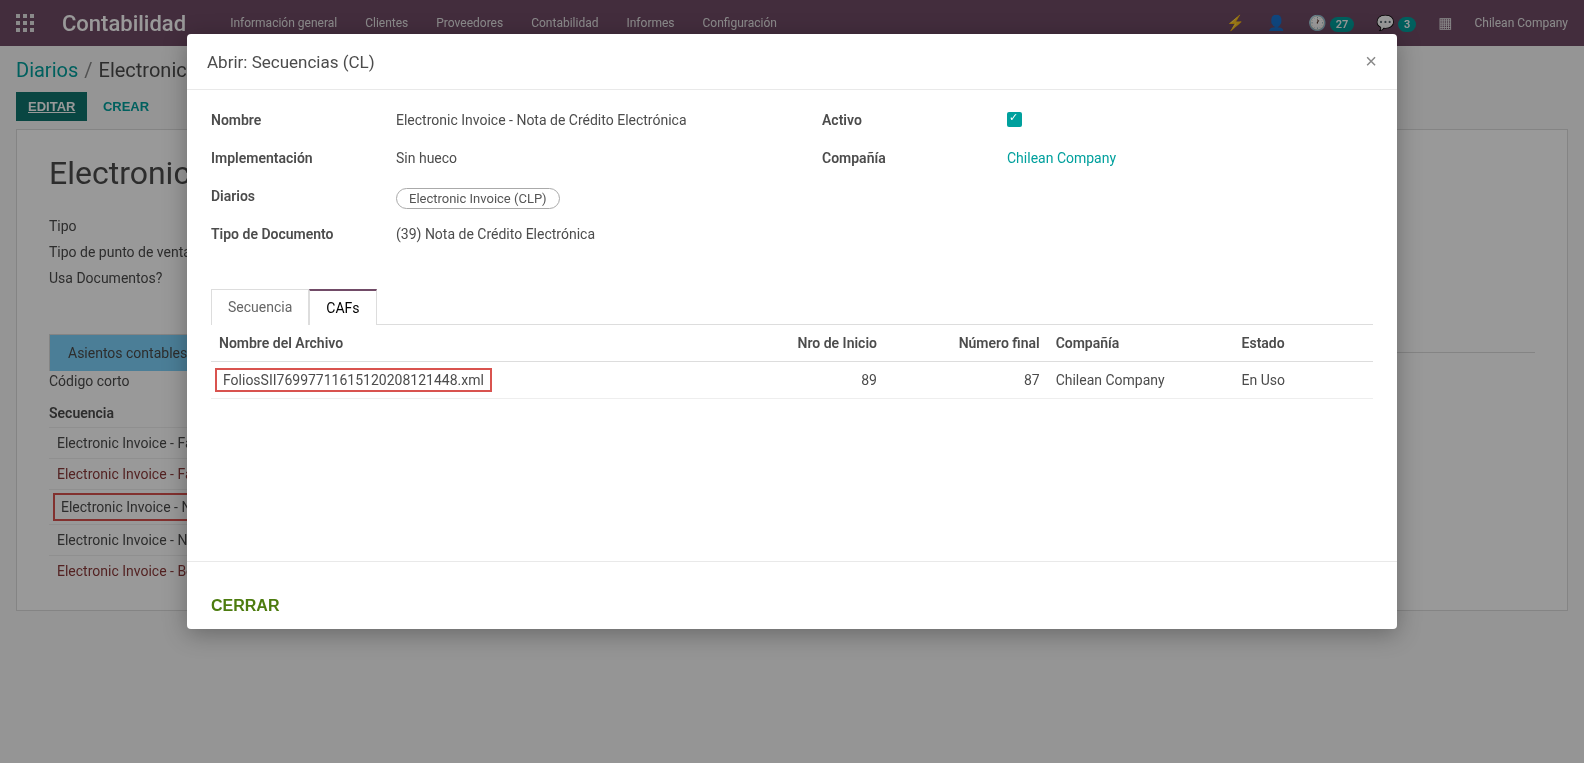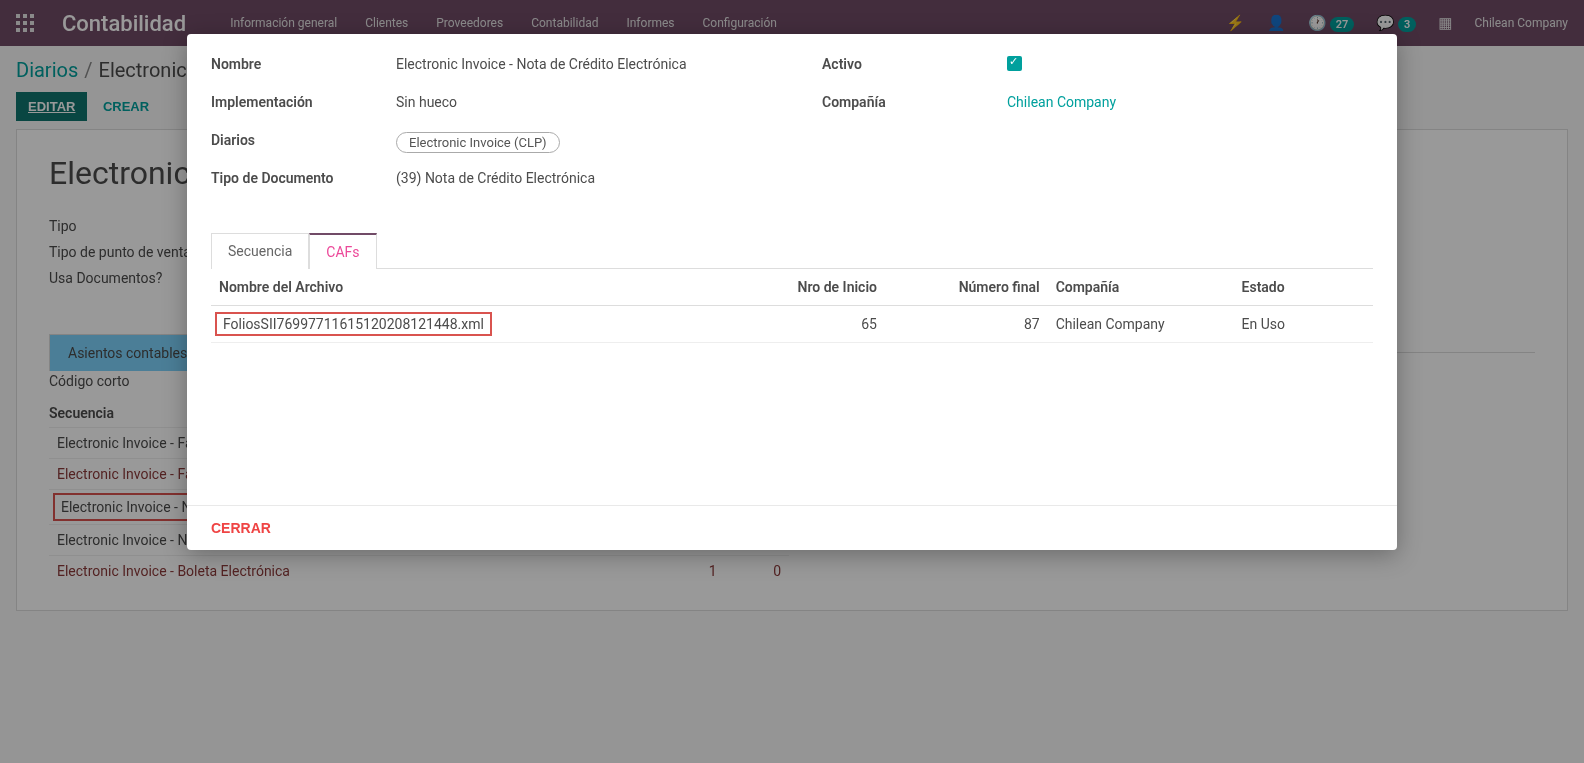--- a/index.html
+++ b/index.html
@@ -64,31 +64,31 @@
   .f-label { width: 185px; font-weight: 600; color: #4c4c4c; }
   .f-label.muted { color: #aaa; font-weight:600;}
   .f-value { flex: 1; color: #4c4c4c; }
   .tag { display: inline-block; border: 1px solid #aaa; border-radius: 12px; padding: 2px 12px; font-size: 13px; color: #555; }
   .checkbox-on { display:inline-block; width:15px; height:15px; background:#00a09d; border-radius:2px; position:relative;}
   .checkbox-on::after { content:"✓"; color:#fff; font-size:11px; position:absolute; top:-1px; left:2px;}
   .link-teal { color:#00a09d; }
   
   .modal-tabs { display:flex; border-bottom:1px solid #ddd;}
   .modal-tab { padding:9px 16px; border:1px solid #ddd; border-bottom:none; margin-right:0; background:#fff; cursor:pointer; color:#666; position:relative; top:1px;}
-  .modal-tab.active { border-top:2px solid #714b67; color:#ec4899; }
+  .modal-tab.active { border-top:2px solid #714b67; color:#000000; }
   .modal-tab:not(.active){ background:#fff;}
   
   .cafs-table { width:100%; border-collapse:collapse; margin-top:0;}
   .cafs-table th { text-align:left; font-weight:600; padding:10px 8px; border-bottom:1px solid #ddd; color:#4c4c4c; background:#fff;}
   .cafs-table th.num { text-align:right;}
   .cafs-table td { padding:10px 8px; border-bottom:1px solid #eee;}
   .cafs-table td.num { text-align:right;}
   .file-hl { border:2px solid #d9534f; padding:2px 6px; display:inline-block; margin:-4px;}
   
-  .btn-cerrar { color:#ef4444; font-weight:600; background:none; border:none; cursor:pointer; font-size:14px;}
+  .btn-cerrar { color:#4d7c0f; font-weight:600; background:none; border:none; cursor:pointer; font-size:16px;margin-top:21px;}
 </style>
 </head>
 <body>
 
 <div class="navbar">
   <span class="apps-icon">
     <svg viewBox="0 0 18 18">
         <rect x="0" y="0" width="4" height="4"></rect>
         <rect x="7" y="0" width="4" height="4"></rect>
         <rect x="14" y="0" width="4" height="4"></rect>
@@ -181,20 +181,24 @@
             <td class="seq-num seq-link">1</td>
             <td class="seq-num seq-link">0</td>
           </tr>
     </tbody>
       </table>
   </div>
 </div>
 
 <div class="overlay"></div>
 <div class="modal">
+  <div class="modal-header">
+    <div class="modal-title">Abrir: Secuencias (CL)</div>
+    <button class="modal-close">×</button>
+  </div>
   <div class="modal-body">
     <div class="form-grid">
       <div class="form-col">
         <div class="f-row">
             <div class="f-label">Nombre</div>
             <div class="f-value">Electronic Invoice - Nota de Crédito Electrónica</div>
           </div>
         <div class="f-row">
             <div class="f-label">Implementación</div>
             <div class="f-value">Sin hueco</div>
@@ -231,21 +235,21 @@
           <th style="width:44%">Nombre del Archivo</th>
           <th class="num" style="width:14%">Nro de Inicio</th>
           <th class="num" style="width:14%">Número final</th>
           <th style="width:16%">Compañía</th>
           <th style="width:12%">Estado</th>
         </tr>
       </thead>
       <tbody>
         <tr>
           <td><span class="file-hl">FoliosSII76997711615120208121448.xml</span></td>
-          <td class="num">65</td>
+          <td class="num">89</td>
           <td class="num">87</td>
           <td>Chilean Company</td>
           <td>En Uso</td>
         </tr>
       </tbody>
     </table>
     <div style="height:140px;"></div>
   </div>
   <div class="modal-footer">
     <button class="btn-cerrar">CERRAR</button>

